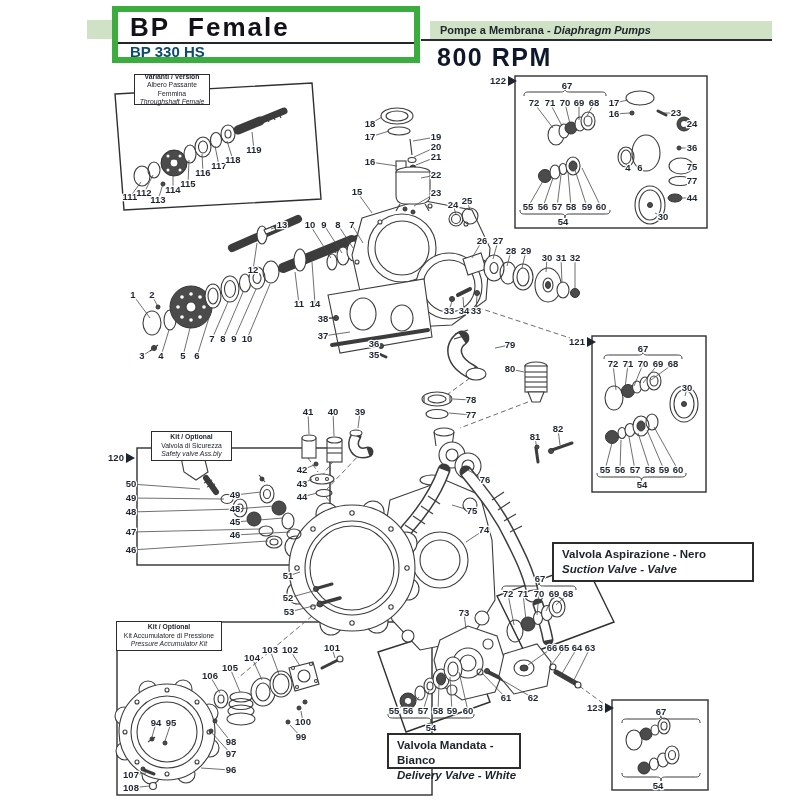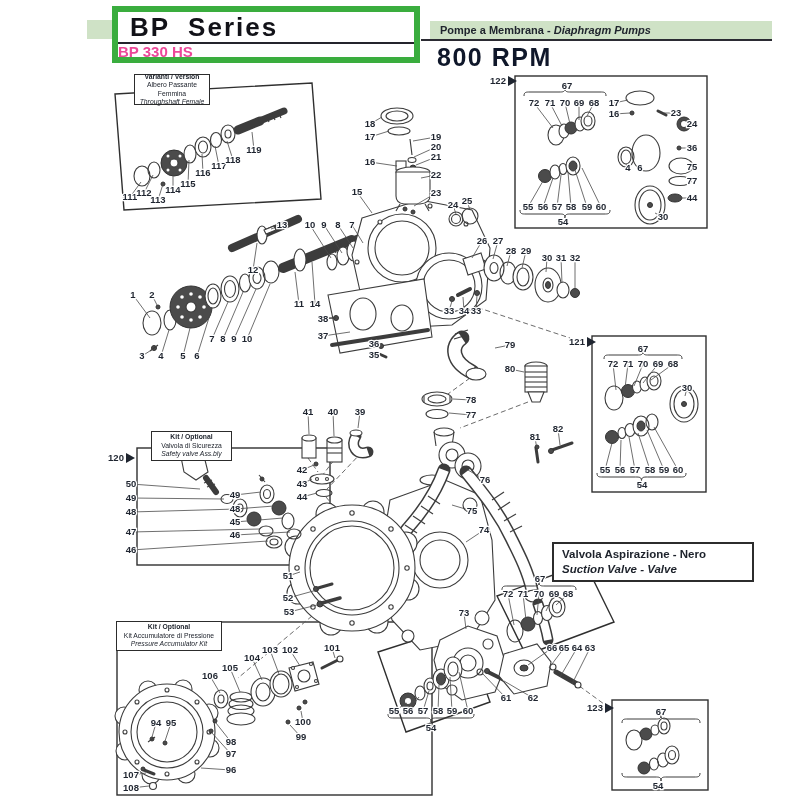--- a/index.html
+++ b/index.html
@@ -5,21 +5,21 @@
   html,body{margin:0;padding:0;background:#fff;}
   #page{position:relative;width:800px;height:800px;background:#fff;overflow:hidden;
         font-family:"Liberation Sans",sans-serif;}
   
   .band-left{position:absolute;left:87px;top:20px;width:25px;height:19px;background:var(--band,#cfe2c6);}
   .series-box{position:absolute;left:112px;top:6px;width:308px;height:57px;background:#fff;
               border:6px solid var(--green,#3aad3e);box-sizing:border-box;}
   .series-title{height:30px;line-height:30px;border-bottom:2px solid #24242c;
                 font-weight:bold;font-size:26px;letter-spacing:2px;color:#121218;
                 padding-left:12px;white-space:pre;}
-  .series-model{height:15px;line-height:15px;font-weight:bold;font-size:15px;color:#ec4899;padding-left:0;}
+  .series-model{height:15px;line-height:15px;font-weight:bold;font-size:15px;color:#0c4a6e;padding-left:12px;}
   .banner{position:absolute;left:430px;top:21px;width:342px;height:19px;background:var(--band,#cfe2c6);
           line-height:19px;font-size:11px;font-weight:bold;color:#20252e;padding-left:10px;box-sizing:border-box;}
   .banner i{font-style:italic;}
   .rule{position:absolute;left:421px;top:39px;width:351px;height:2px;background:#2b2b33;}
   .rpm{position:absolute;left:437px;top:43px;font-size:25px;font-weight:bold;letter-spacing:1.5px;color:#0f172a;}
   
   .lblbox{position:absolute;background:#fff;border:1.5px solid #2c2c2c;box-sizing:border-box;
           text-align:center;color:#20252e;z-index:5;display:flex;flex-direction:column;justify-content:center;}
   .lblbox .t{font-weight:bold;font-size:6.8px;line-height:8.5px;}
   .lblbox .m{font-size:6.8px;line-height:8.5px;}
@@ -47,21 +47,21 @@
            dominant-baseline:middle;paint-order:stroke;stroke:#ffffff;stroke-width:2.5px;}
   .refarrow{fill:#1f2530;}
 </style>
 </head>
 <body style="--green: #3aad3e; --band: #cfe2c6;">
 
 <div id="page">
 
   <div class="band-left"></div>
   <div class="series-box">
-    <div class="series-title">BP  Series</div>
+    <div class="series-title">BP  Female</div>
     <div class="series-model">BP 330 HS</div>
   </div>
   <div class="banner"><span>Pompe a Membrana - </span><i>Diaphragm Pumps</i></div>
   <div class="rule"></div>
   <div class="rpm">800 RPM</div>
 
   <div class="lblbox" id="variant-label">
     <div class="t">Varianti / Version</div>
     <div class="m">Albero Passante Femmina</div>
     <div class="i">Throughshaft Female</div>
@@ -72,20 +72,24 @@
     <div class="i">Safety valve Ass.bly</div>
   </div>
   <div class="lblbox" id="accum-label">
     <div class="t">Kit / Optional</div>
     <div class="m">Kit Accumulatore di Pressione</div>
     <div class="i">Pressure Accumulator Kit</div>
   </div>
   <div class="bigbox" id="suction-label">
     <div class="t">Valvola Aspirazione - Nero</div>
     <div class="i">Suction Valve - Valve</div>
+  </div>
+  <div class="bigbox" id="delivery-label">
+    <div class="t">Valvola Mandata - Bianco</div>
+    <div class="i">Delivery Valve - White</div>
   </div>
 
   <svg id="dwg" width="800" height="800" viewBox="0 0 800 800">
 
     <g>
       <polygon class="boxline" points="115,94 312,83 321,199 124,210"></polygon>
       <rect class="boxline" x="515" y="76" width="192" height="152"></rect>
       <rect class="boxline" x="592" y="336" width="114" height="156"></rect>
       <rect class="boxline" x="612" y="700" width="96" height="90"></rect>
       <rect class="boxline" x="137" y="448" width="193" height="117"></rect>

